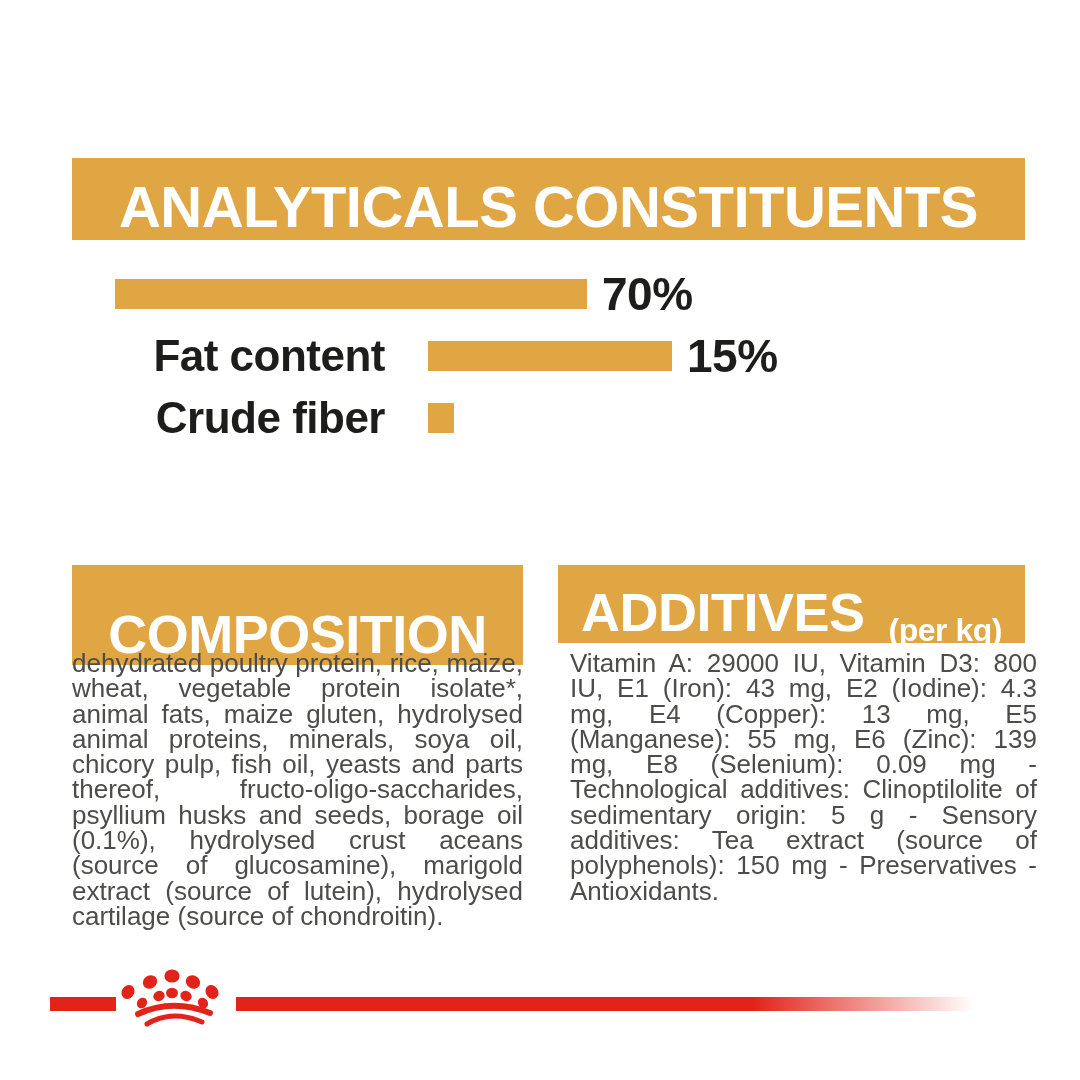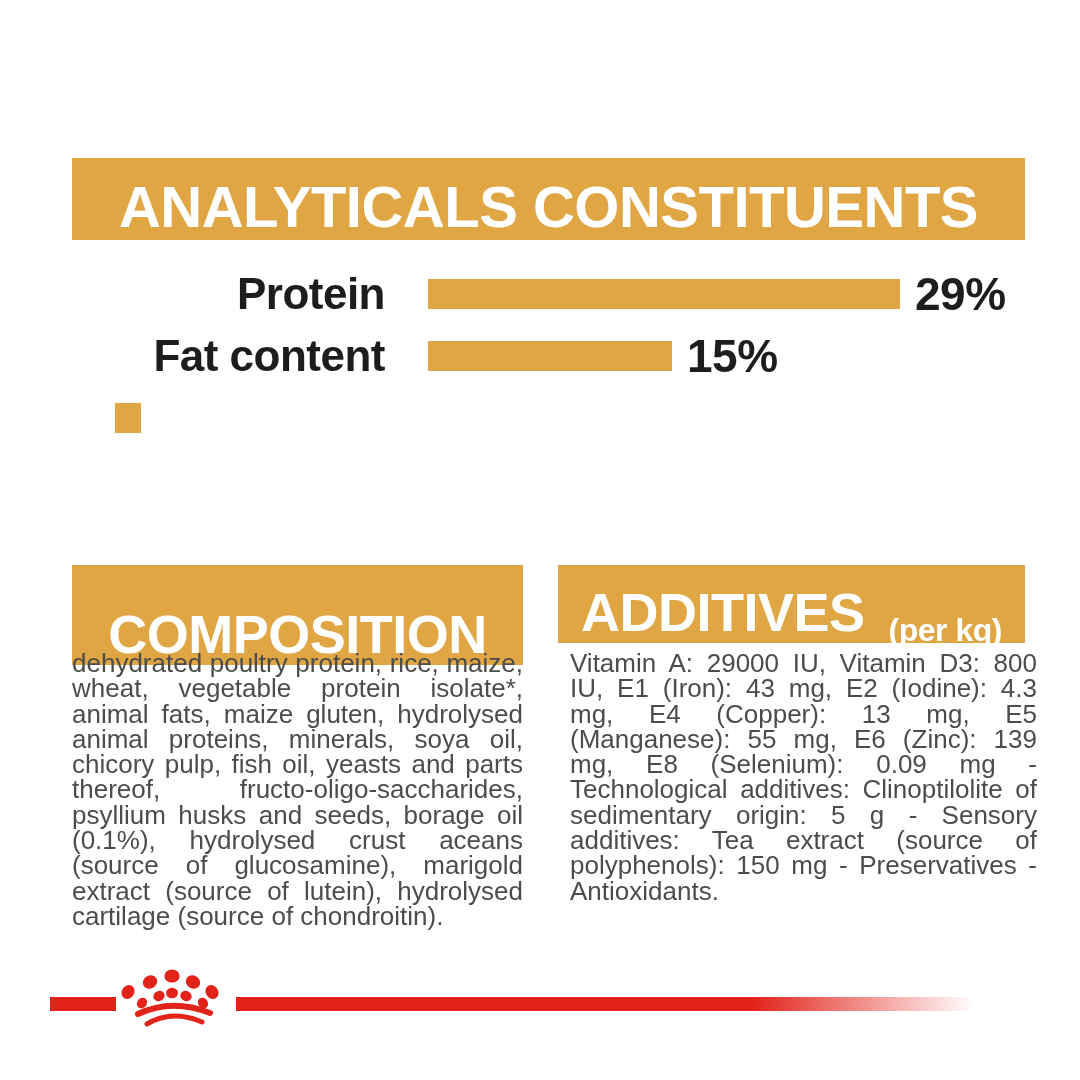--- a/index.html
+++ b/index.html
@@ -73,34 +73,34 @@
 <body>
 
 <div class="canvas">
 
   <div class="banner banner-top">
     <span>ANALYTICALS CONSTITUENTS</span>
   </div>
 
   <div class="chart">
     <div class="chart-row">
-      <span class="chart-label">Protein</span>
       <div class="bar-area">
         <div class="bar" style="width: 472px; background: rgb(223, 166, 67);"></div>
-        <span class="bar-value">29%</span>
+        <span class="bar-value">70%</span>
       </div>
     </div>
     <div class="chart-row">
       <span class="chart-label">Fat content</span>
       <div class="bar-area">
         <div class="bar" style="width: 244px; background: rgb(223, 166, 67);"></div>
         <span class="bar-value">15%</span>
       </div>
     </div>
     <div class="chart-row">
+      <span class="chart-label">Crude fiber</span>
       <div class="bar-area">
         <div class="bar" style="width: 26px; background: rgb(223, 166, 67);"></div>
       </div>
     </div>
   </div>
 
   <div class="banner banner-comp">
     <span>COMPOSITION</span>
   </div>
   <p class="body-text body-comp">dehydrated poultry protein, rice, maize, wheat, vegetable protein isolate*, animal fats, maize gluten, hydrolysed animal proteins, minerals, soya oil, chicory pulp, fish oil, yeasts and parts thereof, fructo-oligo-saccharides, psyllium husks and seeds, borage oil (0.1%), hydrolysed crust aceans (source of glucosamine), marigold extract (source of lutein), hydrolysed cartilage (source of chondroitin).</p>

